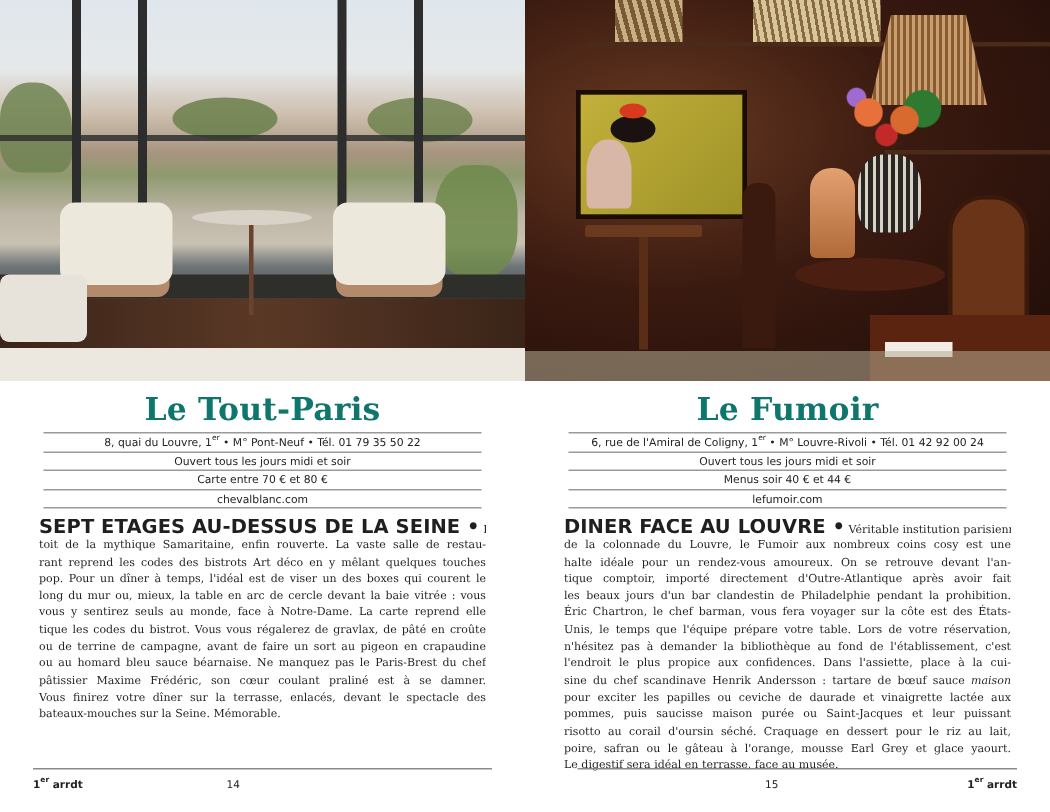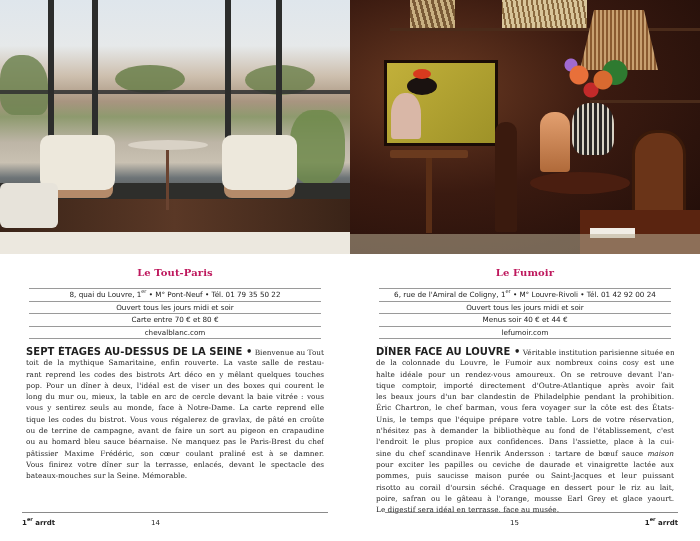--- a/index.html
+++ b/index.html
@@ -44,29 +44,29 @@
   .ph-right .chair2 { position:absolute; left:282px; top:130px; width:48px; height:80px; background:#6a3418; border-radius:24px 24px 4px 4px; border:3px solid #3a1a0a; }
   .ph-right .chair3 { position:absolute; left:145px; top:122px; width:22px; height:110px; background:#3a1a0e; border-radius:10px 10px 2px 2px; }
   .ph-right .tab1 { position:absolute; left:40px; top:150px; width:78px; height:8px; background:#6a3a1e; border-radius:2px; }
   .ph-right .tab1leg { position:absolute; left:76px; top:158px; width:6px; height:75px; background:#5a2e16; }
   .ph-right .tab2 { position:absolute; left:180px; top:172px; width:100px; height:22px; background:#4a1e10; border-radius:50%; }
   .ph-right .tab3 { position:absolute; left:230px; top:210px; width:120px; height:44px; background:#5a2410; }
   .ph-right .napkin { position:absolute; left:240px; top:228px; width:45px; height:10px; background:#f1ede6; }
   .ph-right .floor { position:absolute; left:0; right:0; bottom:0; height:20px; background:#b8ad93; opacity:.55; }
 
   .content { position:absolute; top:254px; left:0; width:350px; }
-  .title { text-align:center; font-family:"DejaVu Serif", serif; font-weight:bold; font-size:10px; color:#be185d; margin-top:8px; height:22px; line-height:22px; letter-spacing:0.1px; }
+  .title { text-align:center; font-family:"DejaVu Serif", serif; font-weight:bold; font-size:21px; color:#0f766e; margin-top:8px; height:22px; line-height:22px; letter-spacing:0.1px; }
   .info { margin:4px auto 0; width:292px; }
   .page.right .info { width:292px; }
   .info-row { border-top:1px solid #9a9a9a; text-align:center; font-family:"DejaVu Sans", sans-serif; font-size:7.2px; line-height:11.5px; height:11.5px; color:#222; white-space:nowrap; overflow:hidden; }
   .info-row.url { font-weight:normal; border-bottom:1px solid #9a9a9a; }
   .body { margin:7px auto 0; width:298px; font-family:"DejaVu Serif", serif; font-size:7.35px; line-height:11.3px; color:#1f1f1f; text-align:justify; }
   .body .line { display:block; height:11.3px; white-space:nowrap; text-align:justify; text-align-last:justify; overflow:hidden; }
   .body .line.last { text-align-last:left; }
-  .lead { font-family:"DejaVu Sans", sans-serif; font-weight:bold; font-size:10px; letter-spacing:0.05px; }
+  .lead { font-family:"DejaVu Sans", sans-serif; font-weight:bold; font-size:13px; letter-spacing:0.05px; }
   .page.right .body { width:298px; }
   .it { font-style:italic; }
   .footer { position:absolute; left:22px; right:22px; top:512px; border-top:1px solid #8a8a8a; height:20px; font-family:"DejaVu Sans", sans-serif; font-size:7px; color:#222; }
   .page.right .footer { left:35px; right:22px; }
   .footer .arr { position:absolute; top:6px; font-weight:bold; }
   .footer .pn { position:absolute; top:6px; }
   .page.left .footer .arr { left:0; }
   .page.left .footer .pn { left:129px; }
   .page.right .footer .arr { right:0; }
   .page.right .footer .pn { left:125px; }
@@ -100,21 +100,21 @@
     <div class="info">
       <div class="info-row"><span>8, quai du Louvre, 1</span><sup>er</sup><span> • M° Pont-Neuf • Tél. 01 79 35 50 22</span></div>
       <div class="info-row">Ouvert tous les jours midi et soir</div>
       <div class="info-row">Carte entre 70 € et 80 €</div>
       <div class="info-row url">chevalblanc.com</div>
     </div>
     <div class="body">
       <span class="line"><span class="lead">SEPT ÉTAGES AU-DESSUS DE LA SEINE •</span><span> Bienvenue au Tout-Paris, sur le</span></span>
       <span class="line">toit de la mythique Samaritaine, enfin rouverte. La vaste salle de restau-</span>
       <span class="line">rant reprend les codes des bistrots Art déco en y mêlant quelques touches</span>
-      <span class="line">pop. Pour un dîner à deux, l'idéal est de viser un des boxes qui courent le</span>
+      <span class="line">pop. Pour un dîner à temps, l'idéal est de viser un des boxes qui courent le</span>
       <span class="line">long du mur ou, mieux, la table en arc de cercle devant la baie vitrée : vous</span>
       <span class="line">vous y sentirez seuls au monde, face à Notre-Dame. La carte reprend elle</span>
       <span class="line">tique les codes du bistrot. Vous vous régalerez de gravlax, de pâté en croûte</span>
       <span class="line">ou de terrine de campagne, avant de faire un sort au pigeon en crapaudine</span>
       <span class="line">ou au homard bleu sauce béarnaise. Ne manquez pas le Paris-Brest du chef</span>
       <span class="line">pâtissier Maxime Frédéric, son cœur coulant praliné est à se damner.</span>
       <span class="line">Vous finirez votre dîner sur la terrasse, enlacés, devant le spectacle des</span>
       <span class="line last">bateaux-mouches sur la Seine. Mémorable.</span>
     </div>
   </div>

